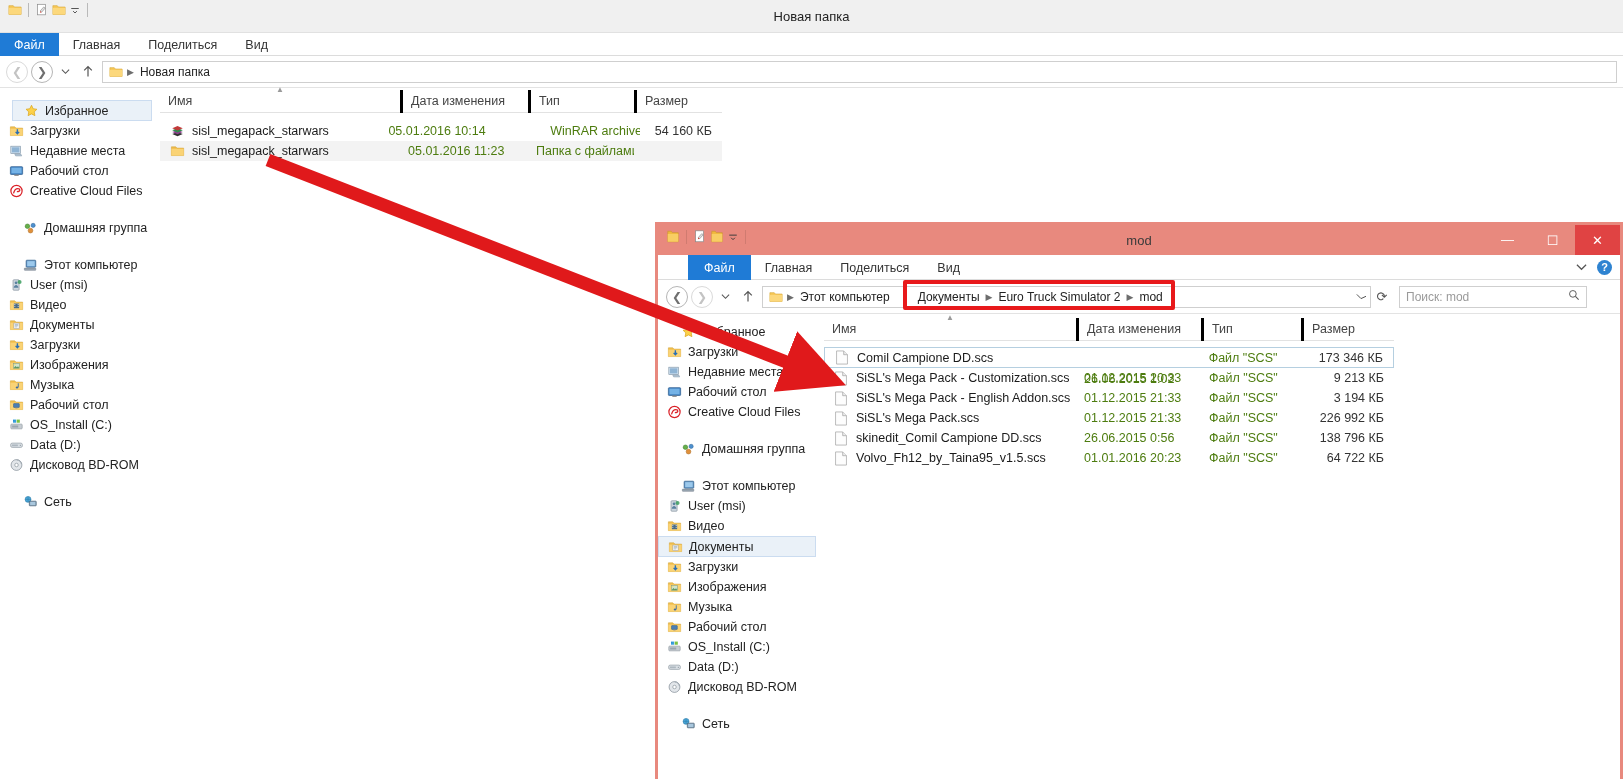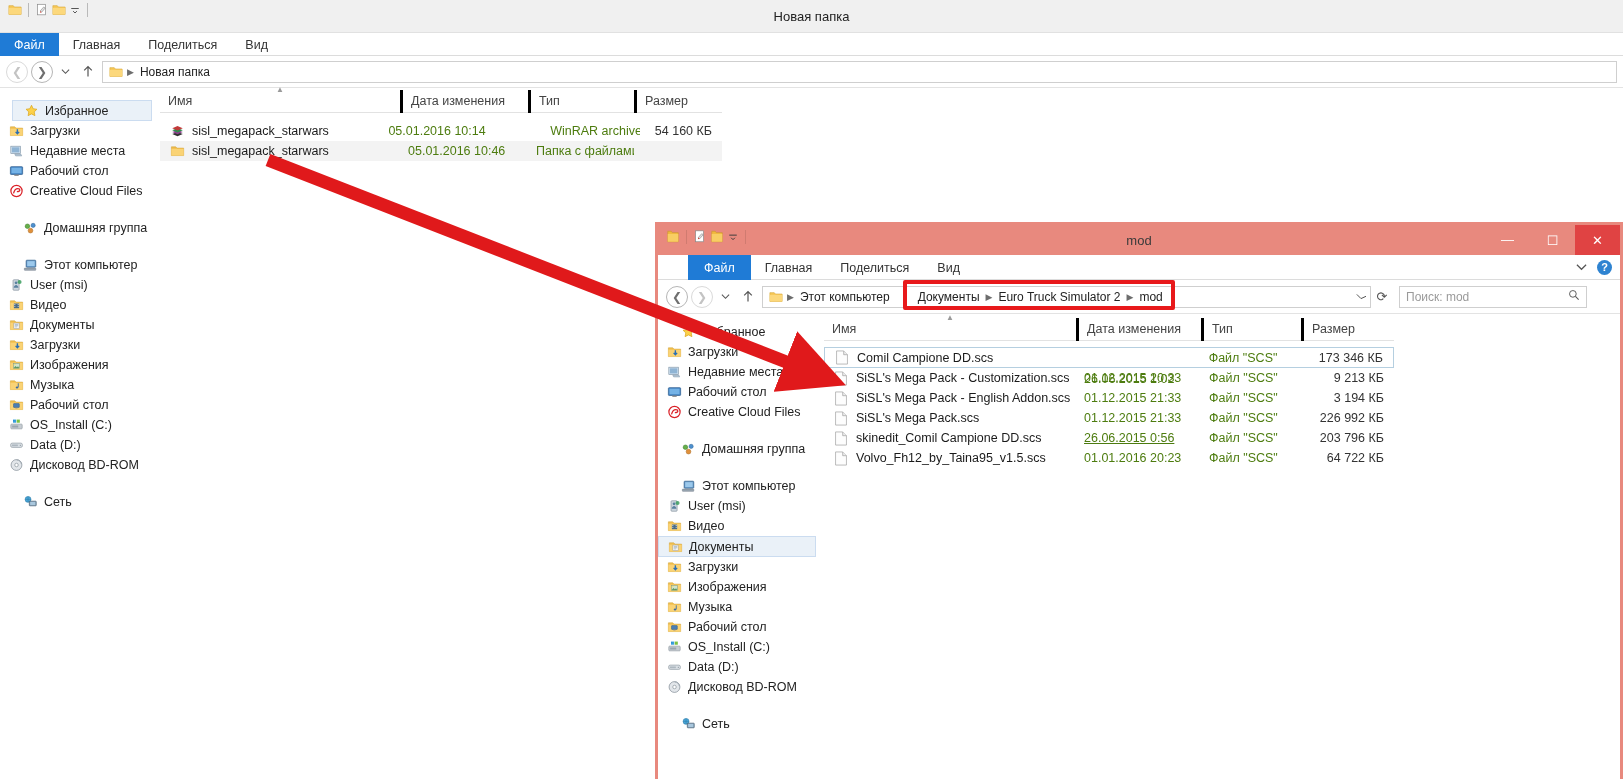--- a/index.html
+++ b/index.html
@@ -384,21 +384,21 @@
             <div class="frow sel">
               <div class="cell" style="width: 240px;">
                 <span class="nameic">
                   <svg width="15" height="14" viewBox="0 0 16 16">
                     <path d="M1 3.2h5L7.4 4.7H15V13.2H1z" fill="#f0bb49" stroke="#cfa136" stroke-width=".6"></path>
                     <path d="M1 5.4h14v7.8H1z" fill="#fad375"></path>
                   </svg>
                 </span>
                 <span>sisl_megapack_starwars</span>
               </div>
-              <div class="cell sub" style="width: 128px;">05.01.2016 10:46</div>
+              <div class="cell sub" style="width: 128px;">05.01.2016 11:23</div>
               <div class="cell sub" style="width: 106px;">Папка с файлами</div>
               <div class="cell num" style="width: 88px;"></div>
             </div>
           </div>
       </div>
     </div>
   </div>
 
   <div class="win" style="left:655px; top:222px; width:968px; height:557px; background:#fff; border:3px solid #e8897e; border-bottom:none;">
 
@@ -769,23 +769,23 @@
             <div class="frow">
               <div class="cell" style="width: 252px;">
                 <span class="nameic">
                   <svg width="14" height="15" viewBox="0 0 14 16">
                     <path d="M1.2 1h7.6L12.8 5v10H1.2z" fill="#fdfdfd" stroke="#a7a7a7" stroke-width=".8"></path>
                     <path d="M8.8 1v4h4" fill="#ececec" stroke="#a7a7a7" stroke-width=".8"></path>
                   </svg>
                 </span>
                 <span>skinedit_Comil Campione DD.scs</span>
               </div>
-              <div class="cell sub" style="width: 125px; text-decoration: underline;">26.06.2015 0:56</div>
+              <div class="cell sub" style="width: 125px;">26.06.2015 0:56</div>
               <div class="cell sub" style="width: 100px;">Файл "SCS"</div>
-              <div class="cell num" style="width: 93px;">203 796 КБ</div>
+              <div class="cell num" style="width: 93px;">138 796 КБ</div>
             </div>
             <div class="frow">
               <div class="cell" style="width: 252px;">
                 <span class="nameic">
                   <svg width="14" height="15" viewBox="0 0 14 16">
                     <path d="M1.2 1h7.6L12.8 5v10H1.2z" fill="#fdfdfd" stroke="#a7a7a7" stroke-width=".8"></path>
                     <path d="M8.8 1v4h4" fill="#ececec" stroke="#a7a7a7" stroke-width=".8"></path>
                   </svg>
                 </span>
                 <span>Volvo_Fh12_by_Taina95_v1.5.scs</span>

